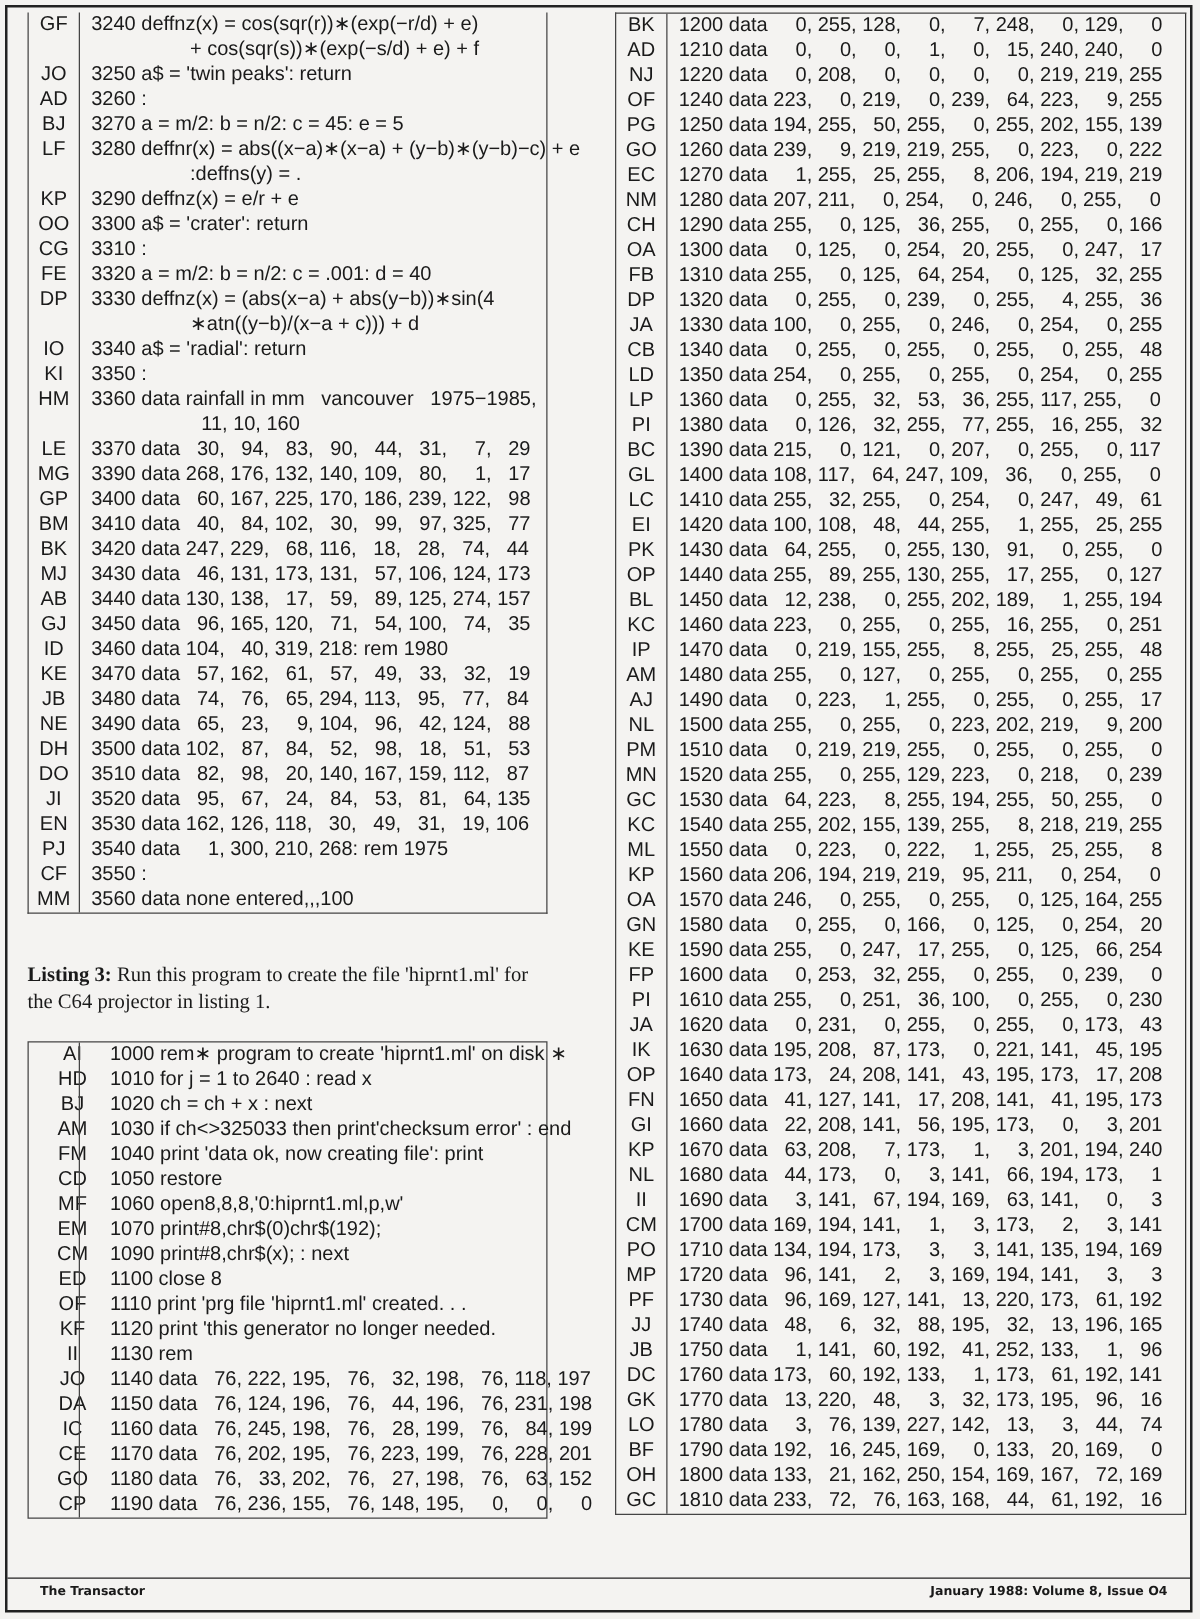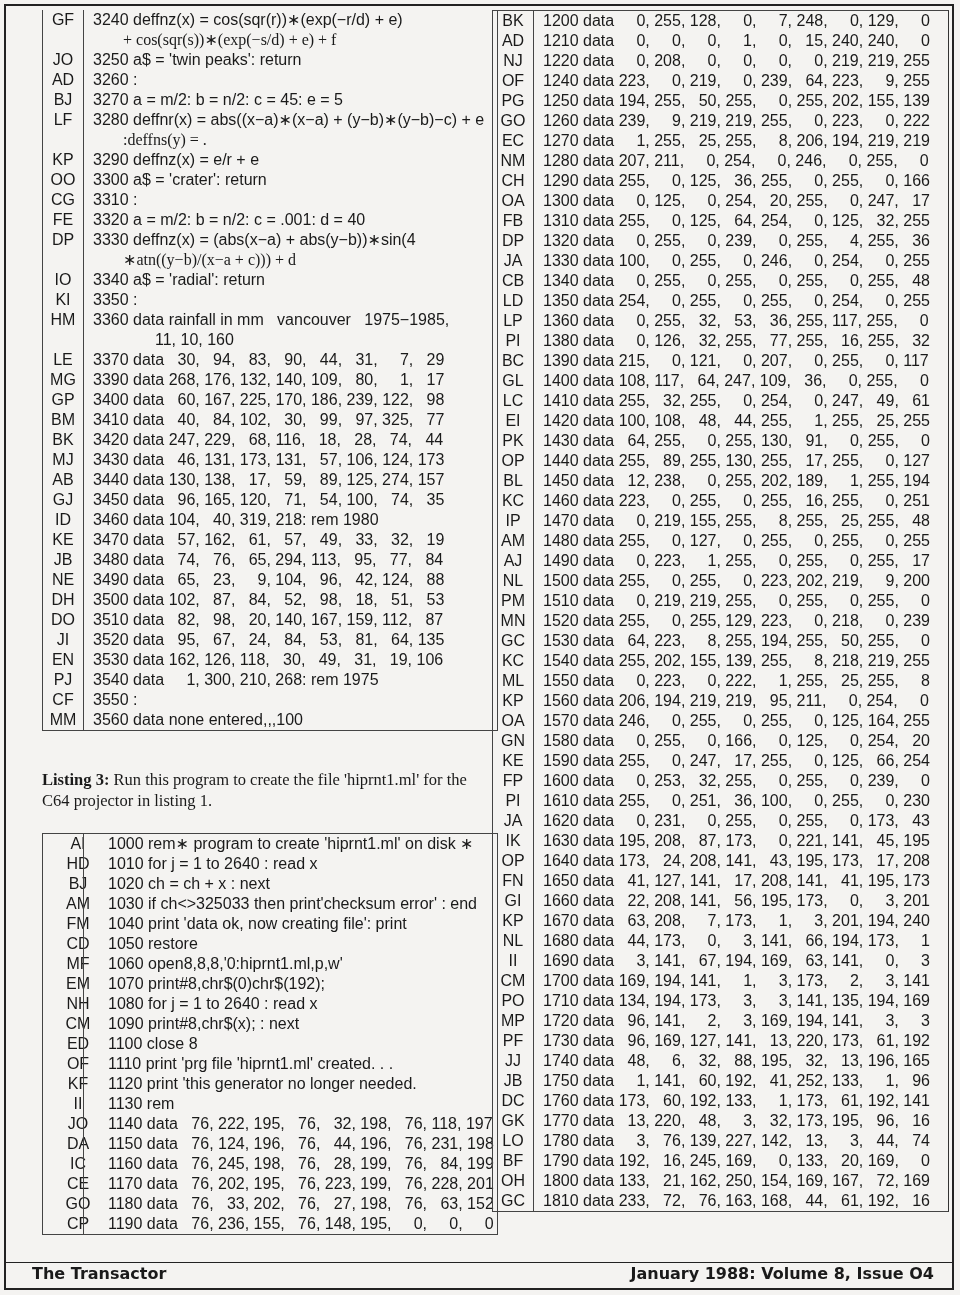--- a/index.html
+++ b/index.html
@@ -1,36 +1,36 @@
 <!DOCTYPE html>
 <html><head>
 <meta charset="utf-8">
 <style>
   html, body { margin: 0; padding: 0; background: #f4f3f1; }
   body { width: 960px; height: 1295px; position: relative; overflow: hidden;
          font-family: "Liberation Sans", "DejaVu Sans", sans-serif; color: #1a1a1a; }
   .page-frame { position: absolute; left: 4px; top: 4px; width: 950px; height: 1286px;
                 border: 2px solid #222; box-sizing: border-box; }
   .col { position: absolute; top: 10px; }
-  .col-left { left: 22px; width: 456px; margin-left: 20px; }
+  .col-left { left: 22px; width: 416px; }
   .col-right { left: 492px; width: 457px; }
   .listing-box { position: relative; border: 1px solid #444; border-top: none; box-sizing: border-box; }
   .col-right .listing-box { border-top: 1px solid #444; border-right: 1.5px solid #333; }
   .listing-box::before { content: ""; position: absolute; top: 0; bottom: 0; left: 40px;
                          border-left: 1px solid #444; }
   .row { display: flex; font-size: 16px; line-height: 20px; white-space: pre; }
   .code { width: 40px; text-align: center; flex: none; }
   .line { padding-left: 10px; flex: 1; }
-  .cont .line { padding-left: 40px; font-family: Liberation Serif, serif; }
-  .cont2 .line { padding-left: 72px; }
+  .cont .line { padding-left: 89px; }
+  .cont2 .line { padding-left: 98px; }
   .caption { font-family: "Liberation Serif", "DejaVu Serif", serif; font-size: 16.5px;
              line-height: 21px; margin: 38px 0 22px 0; padding-right: 8px; }
   .caption b { font-weight: bold; }
   .footer { position: absolute; left: 6px; top: 1262px; width: 946px; height: 22px;
-            border-top: 1.5px solid #222; font-weight: bold; font-size: 16px;
+            border-top: 1.5px solid #222; font-weight: bold; font-size: 10px;
             font-family: "DejaVu Sans", sans-serif; line-height: 22px; }
   .footer .left { position: absolute; left: 26px; }
   .footer .center { position: absolute; left: 0; right: 0; text-align: right; margin-top: 32px; }
   .footer .right { position: absolute; right: 18px; }
 </style>
 </head>
 <body>
 
 <div class="page-frame"></div>
 
@@ -76,21 +76,20 @@
   <div class="caption"><b>Listing 3:</b><span> Run this program to create the file 'hiprnt1.ml' for the C64 projector in listing 1.</span></div>
   <div class="listing-box" id="listing-3" style="border-top:1px solid #444;padding-left:15px;">
       <div class="row"><span class="code">AI</span><span class="line">1000 rem∗ program to create 'hiprnt1.ml' on disk ∗</span></div>
       <div class="row"><span class="code">HD</span><span class="line">1010 for j = 1 to 2640 : read x</span></div>
       <div class="row"><span class="code">BJ</span><span class="line">1020 ch = ch + x : next</span></div>
       <div class="row"><span class="code">AM</span><span class="line">1030 if ch&lt;&gt;325033 then print'checksum error' : end</span></div>
       <div class="row"><span class="code">FM</span><span class="line">1040 print 'data ok, now creating file': print</span></div>
       <div class="row"><span class="code">CD</span><span class="line">1050 restore</span></div>
       <div class="row"><span class="code">MF</span><span class="line">1060 open8,8,8,'0:hiprnt1.ml,p,w'</span></div>
       <div class="row"><span class="code">EM</span><span class="line">1070 print#8,chr$(0)chr$(192);</span></div>
-      <div class="row"><span class="code">NH</span><span class="line">1080 for j = 1 to 2640 : read x</span></div>
       <div class="row"><span class="code">CM</span><span class="line">1090 print#8,chr$(x); : next</span></div>
       <div class="row"><span class="code">ED</span><span class="line">1100 close 8</span></div>
       <div class="row"><span class="code">OF</span><span class="line">1110 print 'prg file 'hiprnt1.ml' created. . .</span></div>
       <div class="row"><span class="code">KF</span><span class="line">1120 print 'this generator no longer needed.</span></div>
       <div class="row"><span class="code">II</span><span class="line">1130 rem</span></div>
       <div class="row"><span class="code">JO</span><span class="line">1140 data   76, 222, 195,   76,   32, 198,   76, 118, 197</span></div>
       <div class="row"><span class="code">DA</span><span class="line">1150 data   76, 124, 196,   76,   44, 196,   76, 231, 198</span></div>
       <div class="row"><span class="code">IC</span><span class="line">1160 data   76, 245, 198,   76,   28, 199,   76,   84, 199</span></div>
       <div class="row"><span class="code">CE</span><span class="line">1170 data   76, 202, 195,   76, 223, 199,   76, 228, 201</span></div>
       <div class="row"><span class="code">GO</span><span class="line">1180 data   76,   33, 202,   76,   27, 198,   76,   63, 152</span></div>

